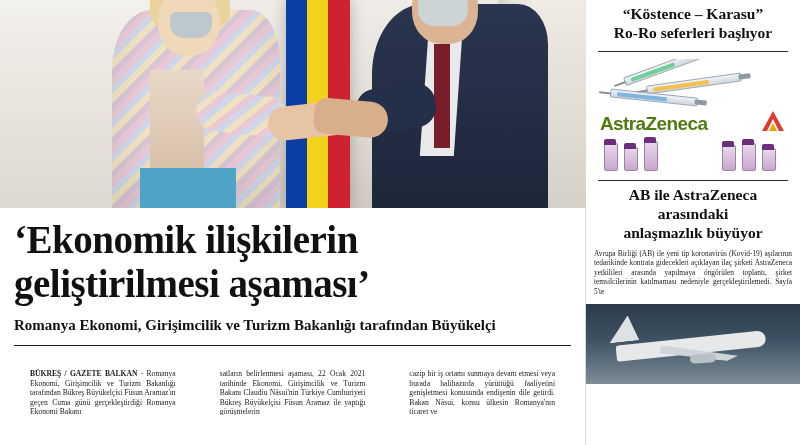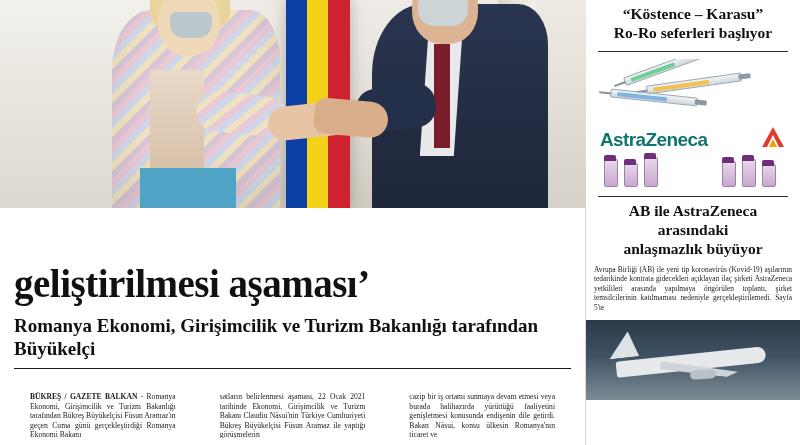--- a/index.html
+++ b/index.html
@@ -223,21 +223,21 @@
     font-weight: bold;
     font-size: 39px;
     line-height: 44px;
     letter-spacing: -0.5px;
     color: #111;
     margin: 0;
   }
   .subhead {
     font-family: "Liberation Serif", serif;
     font-weight: bold;
-    font-size: 19px;
+    font-size: 15px;
     line-height: 23px;
     color: #111;
     margin: 8px 0 0 0;
   }
   .rule {
     height: 1px;
     background: #1a1a1a;
     margin: 8px 14px 0 14px;
   }
   .body-cols {
@@ -324,25 +324,24 @@
     position: absolute;
     left: 6px; top: 1.5px;
     height: 4.5px;
     border-radius: 1px;
   }
   .az-logo {
     font-family: "Liberation Sans", sans-serif;
     font-weight: bold;
     font-size: 19px;
     letter-spacing: -0.6px;
-    color: #0f766e;
+    color: #4d7c0f;
     text-align: left;
     padding: 2px 0 0 6px;
     position: relative;
-    margin-top: 16px;
   }
   .az-mark {
     position: absolute;
     right: 6px; top: -2px;
     width: 26px; height: 24px;
   }
   .vials {
     position: relative;
     height: 34px;
     margin-top: 2px;
@@ -434,21 +433,21 @@
       <div class="arm-b"></div>
 
       <div class="handshake">
         <div class="hand-a"></div>
         <div class="hand-b"></div>
       </div>
     </div>
 
     <div class="headline-block">
       <h1 class="headline">
-        <br>
+        <span>‘Ekonomik ilişkilerin</span><br>
         <span>geliştirilmesi aşaması’</span>
       </h1>
       <p class="subhead">
         <span>Romanya Ekonomi, Girişimcilik ve Turizm Bakanlığı tarafından Büyükelçi</span><br>
       </p>
     </div>
 
     <div class="rule"></div>
 
     <div class="body-cols">

